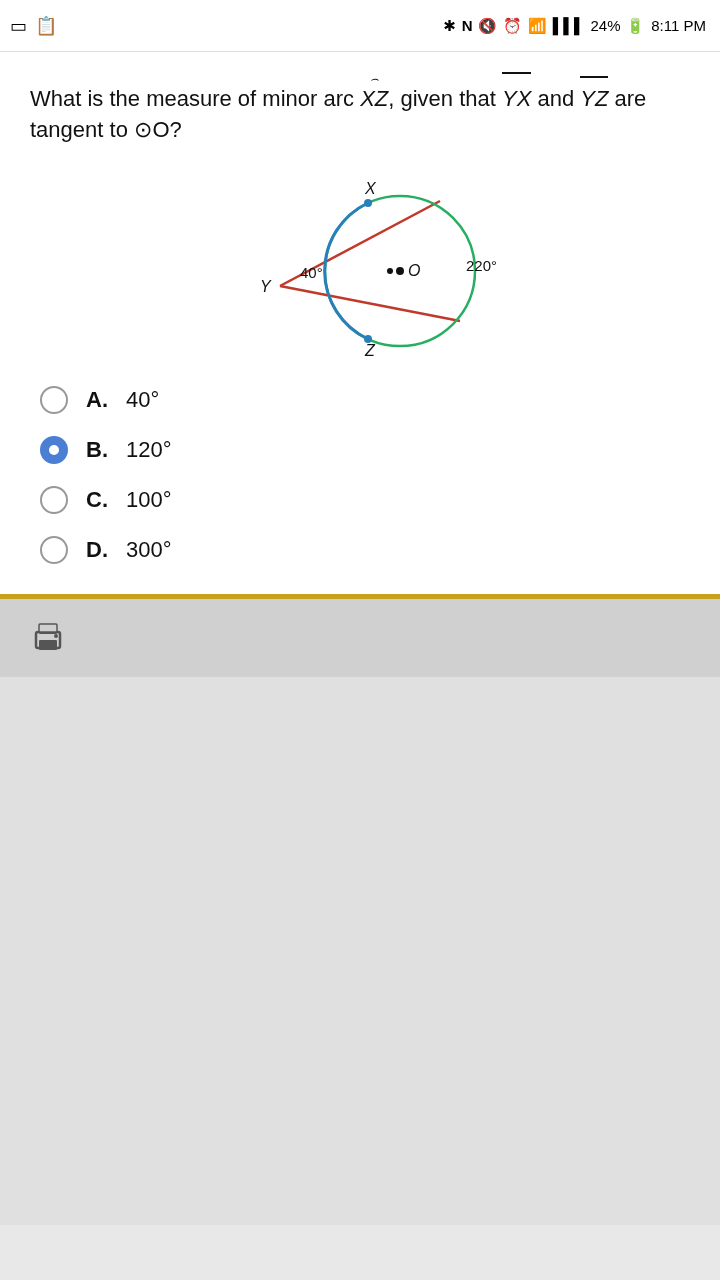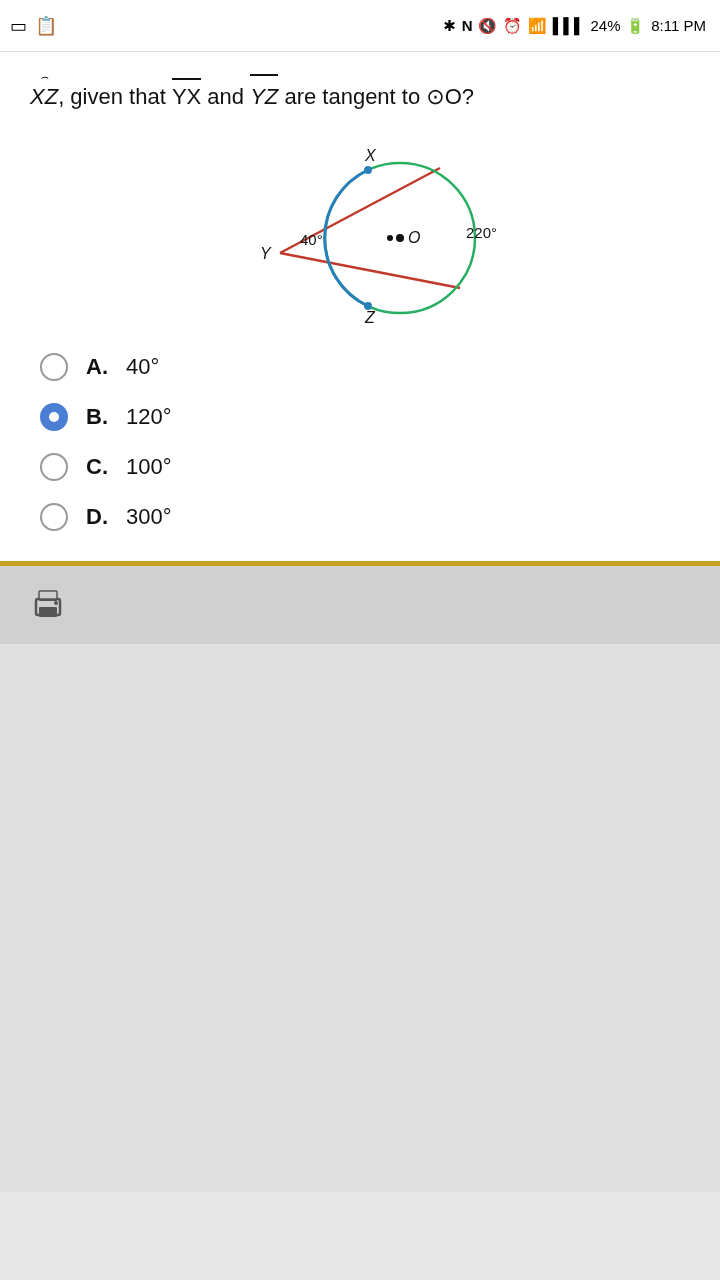--- a/index.html
+++ b/index.html
@@ -153,24 +153,24 @@
     <span>▌▌▌</span>
     <span>24%</span>
     <span>🔋</span>
     <span>8:11 PM</span>
   </div>
 </div>
 
 <div class="question-card">
 
   <div class="question-text">
-    <span style="position:relative;display:inline-block;font-style:italic;padding-top:10px;">
+    <span>What is the measure of minor arc </span><span style="position:relative;display:inline-block;font-style:italic;padding-top:10px;">
       <span style="position:absolute;top:-2px;left:50%;transform:translateX(-50%);font-size:13px;line-height:1;">⌢</span>
       <span>XZ</span>
-    </span><span>, given that </span><span style="position:relative;display:inline-block;padding-top:4px;">
+    </span><span>, given that </span><span style="position:relative;display:inline-block;font-style:italic;padding-top:12px;">
       <span style="position:absolute;top:0;left:0;right:0;height:2px;background:#111;"></span>
       <span>YX</span>
     </span><span> and </span><span style="position:relative;display:inline-block;font-style:italic;padding-top:8px;">
       <span style="position:absolute;top:0;left:0;right:0;height:2px;background:#111;"></span>
       <span>YZ</span>
     </span><span> are tangent to ⊙O?</span>
   </div>
 
   <div class="diagram-container">
     <svg width="340" height="210" viewBox="0 0 340 210">

